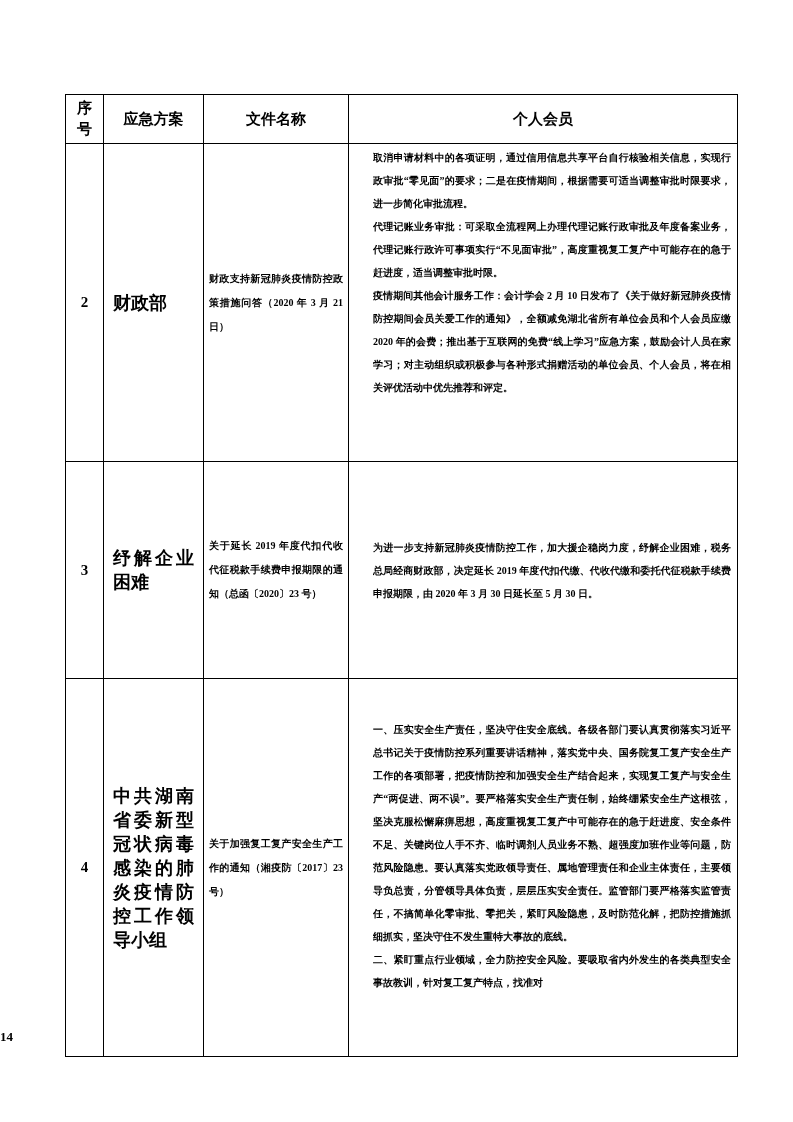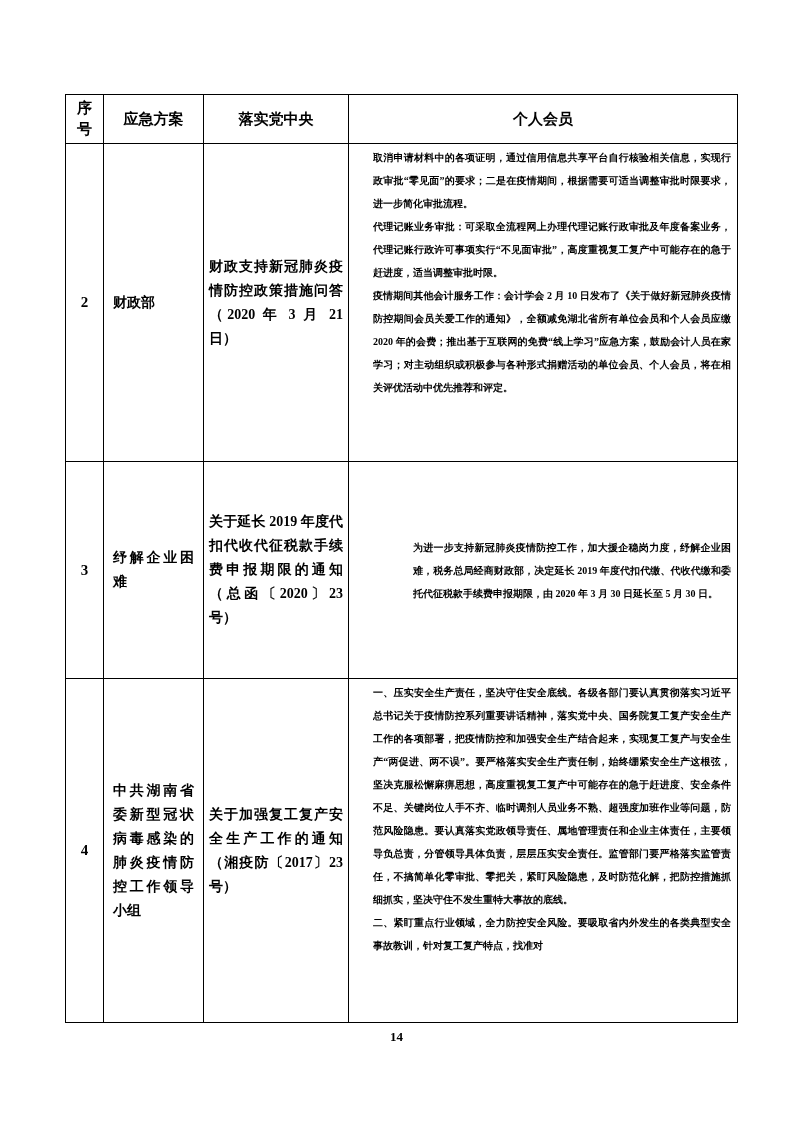--- a/index.html
+++ b/index.html
@@ -41,76 +41,76 @@
     line-height: 21px;
   }
   th.hdr-seq { white-space: pre-line; }
 
   td.cell-seq {
     font-size: 15px;
     text-align: center;
     vertical-align: middle;
   }
   td.cell-agency {
-    font-size: 14px;
+    font-size: 18px;
     line-height: 24px;
     vertical-align: middle;
     text-align: justify;
     text-justify: inter-character;
     padding: 0 9px;
   }
   td.cell-docname {
-    font-size: 14px;
+    font-size: 10px;
     line-height: 24px;
     vertical-align: middle;
     text-align: justify;
     text-justify: inter-character;
     padding: 0 5px;
   }
   td.cell-content {
     font-size: 10px;
     line-height: 23px;
     vertical-align: top;
     text-align: justify;
     text-justify: inter-character;
     padding: 2px 6px 2px 24px;
   }
   td.cell-content.v-mid { vertical-align: middle; }
   .clip { overflow: hidden; }
   .clip.r2 { height: 310px; }
-  .clip.r3 { height: 211px; display: flex; flex-direction: column; justify-content: center; margin-left: 40px; }
-  .clip.r4 { height: 336px; }
+  .clip.r3 { height: 211px; display: flex; flex-direction: column; justify-content: center; }
+  .clip.r4 { height: 336px; margin-top: 37px; }
   .clip p { margin: 0; }
 
   .page-number {
     position: absolute;
     top: 1029px;
     left: 0;
     width: 793px;
-    text-align: center;
+    text-align: left;
     font-size: 13px;
     font-weight: bold;
   }
 </style>
 </head>
 <body>
 
 <table class="doc-table">
   <colgroup>
     <col style="width:38px">
     <col style="width:100px">
     <col style="width:145px">
     <col style="width:389px">
   </colgroup>
   <tbody>
       <tr class="h-head">
     <th class="hdr hdr-seq">序
 号</th>
     <th class="hdr">应急方案</th>
-    <th class="hdr">落实党中央</th>
+    <th class="hdr">文件名称</th>
     <th class="hdr">个人会员</th>
   </tr>
 
   <tr class="h-r2">
     <td class="cell-seq">2</td>
     <td class="cell-agency">财政部</td>
     <td class="cell-docname">财政支持新冠肺炎疫情防控政策措施问答（2020 年 3 月 21 日）</td>
     <td class="cell-content">
       <div class="clip r2">
         <p>取消申请材料中的各项证明，通过信用信息共享平台自行核验相关信息，实现行政审批“零见面”的要求；二是在疫情期间，根据需要可适当调整审批时限要求，进一步简化审批流程。</p>

